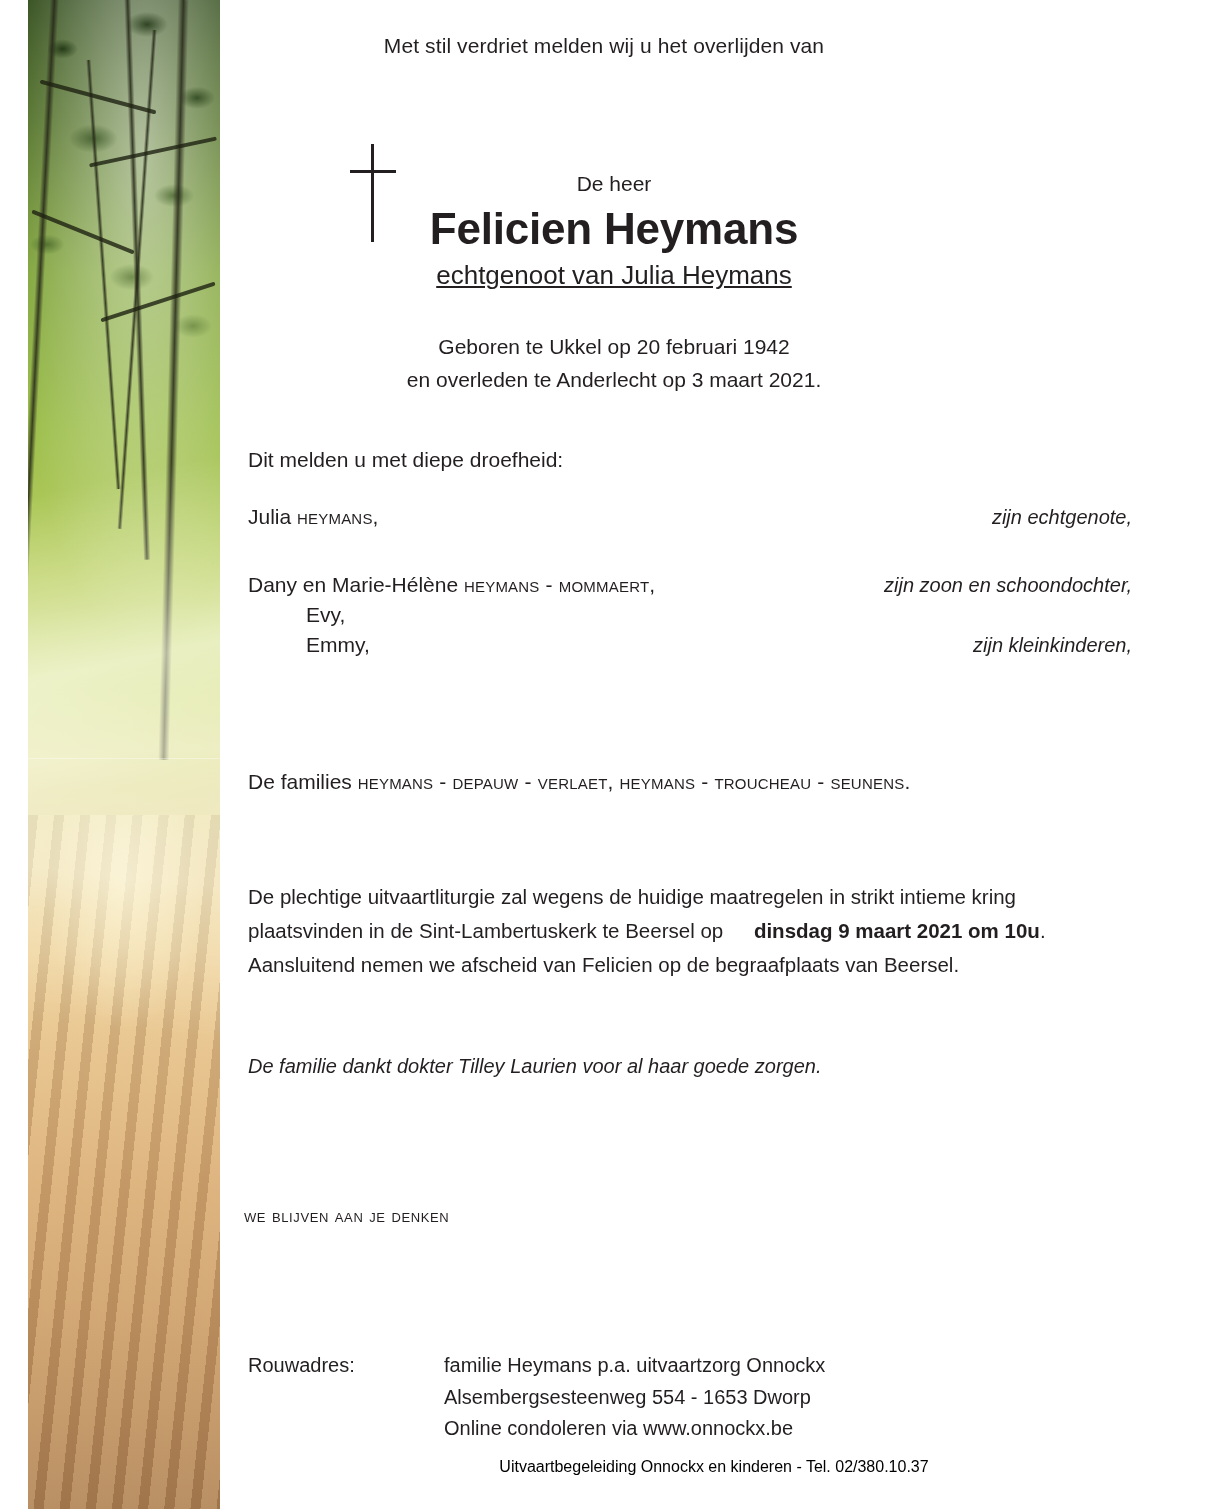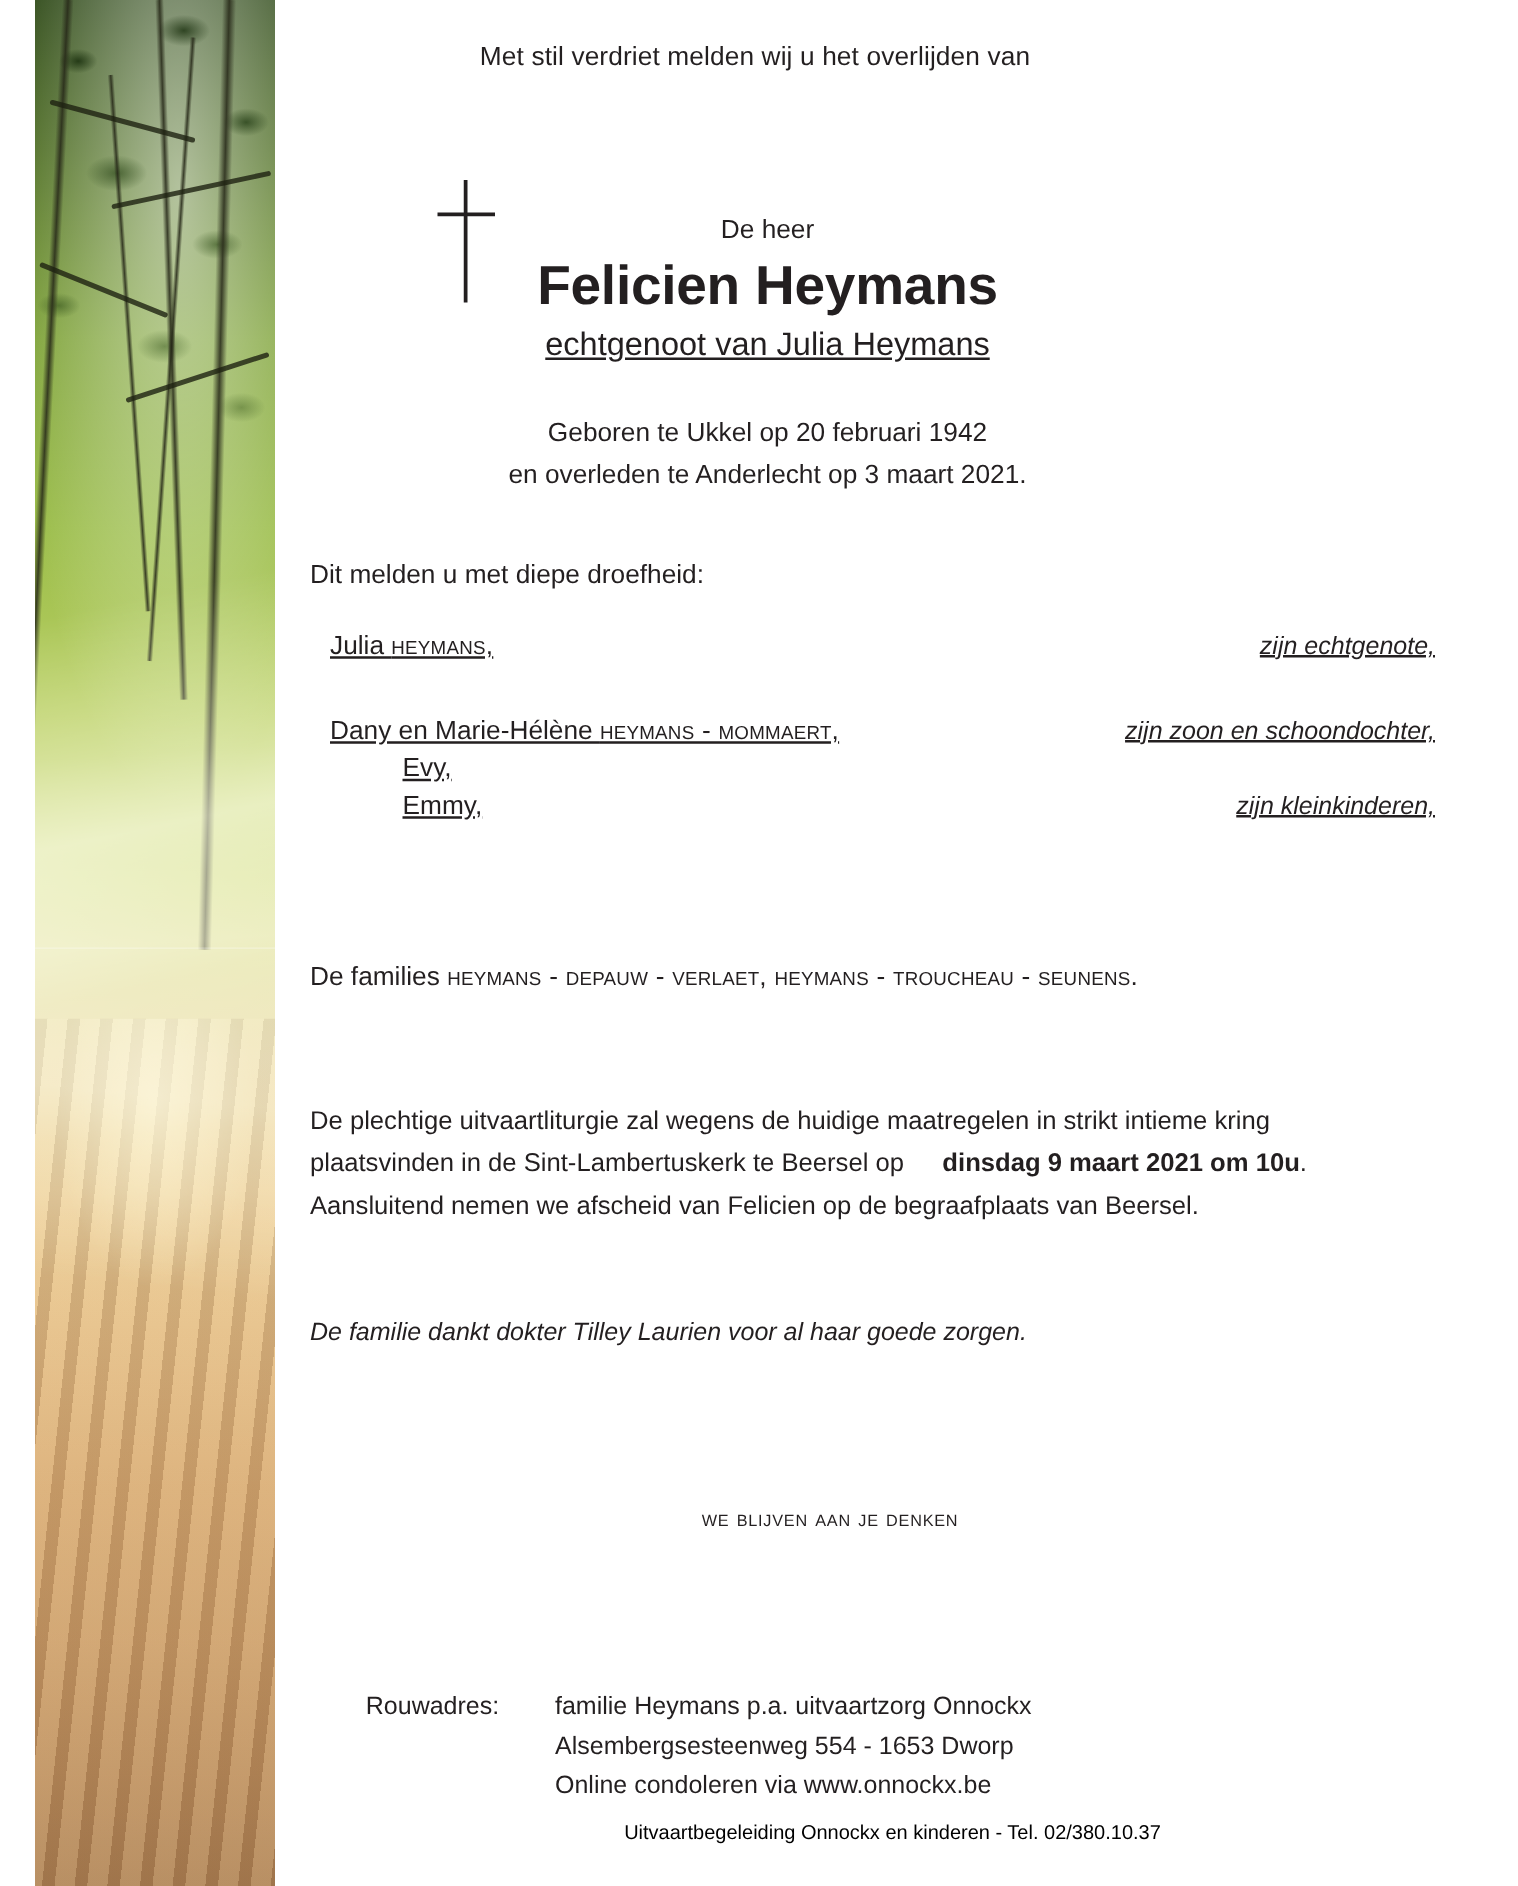--- a/index.html
+++ b/index.html
@@ -180,24 +180,23 @@
 
   .lead {
     position: absolute;
     left: 4px;
     top: 448px;
     font-size: 21px;
   }
 
   .family-list {
     position: absolute;
-    left: 20px;
+    left: 4px;
     top: 505px;
     width: 884px;
-    text-decoration: underline;
   }
   .fam-row {
     display: flex;
     justify-content: space-between;
     align-items: baseline;
     font-size: 21px;
     margin-bottom: 6px;
   }
   .fam-row .left { white-space: nowrap; }
   .fam-row .right {
@@ -237,36 +236,36 @@
     width: 820px;
     font-style: italic;
     font-size: 20px;
   }
 
   .remember {
     position: absolute;
     left: 0;
     top: 1205px;
     width: 840px;
-    text-align: center;
+    text-align: left;
     font-size: 19px;
     font-variant: small-caps;
     text-transform: lowercase;
     letter-spacing: .6px;
   }
 
   .address {
     position: absolute;
     left: 4px;
     top: 1350px;
     font-size: 20px;
     line-height: 1.58;
     display: flex;
   }
-  .address .label { width: 196px; text-align: center; }
+  .address .label { width: 196px; }
   .address .lines div { white-space: nowrap; }
 
   .footer {
     position: absolute;
     left: 0;
     top: 1458px;
     width: 940px;
     text-align: center;
     font-size: 16px;
     color: #000000;

